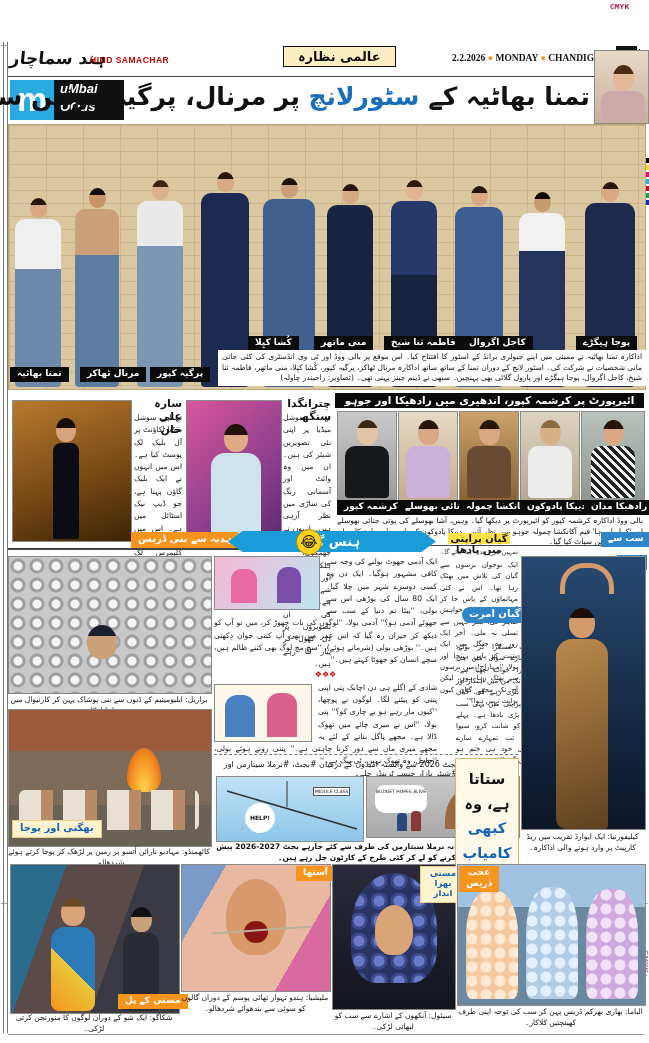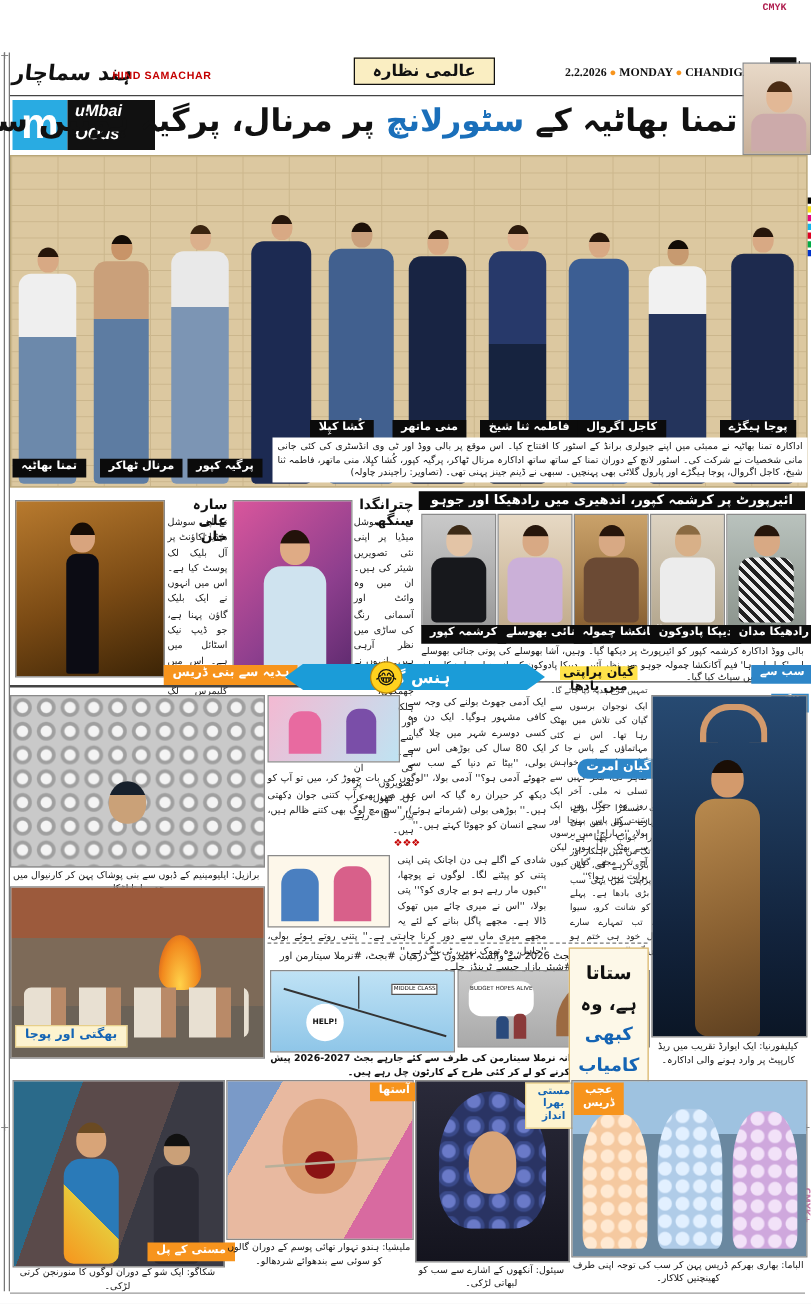--- a/index.html
+++ b/index.html
@@ -246,20 +246,21 @@
     <div class="fig thumb" style="left:78px;bottom:34px;">
         <div class="hd" style="width:30px;height:34px;background:linear-gradient(#17202c 32%,#caa178 33%);"></div>
       </div>
   </div>
   <p class="cap" style="left:8px;top:695px;width:202px;margin:0;">برازیل: ایلیومینیم کے ڈبوں سے بنی پوشاک پہن کر کارنیوال میں حصہ لیتا لڑکا۔</p>
   <div class="ph" style="left:8px;top:709px;width:202px;height:136px;background:linear-gradient(#9c5a3c 30%,#7d6a58 30% 70%,#6b6257 70%);">
     <div class="abs" style="left:118px;top:38px;width:34px;height:44px;background:radial-gradient(ellipse at 50% 90%,#ffd24a,#f28a1e 60%,#c2471a);border-radius:50% 50% 40% 40%/70% 70% 30% 30%;"></div>
     <div class="abs" style="left:10px;top:80px;width:180px;height:40px;background:repeating-linear-gradient(90deg,#e8e0d2 0 22px,#b98a68 22px 34px,transparent 34px 44px);border-radius:6px;"></div>
   </div>
   <div class="chip cream" style="left:12px;top:820px;font-size:10px;">بھگتی اور پوجا</div>
+  <p class="cap" style="left:8px;top:847px;width:202px;margin:0;">کاٹھمنڈو: مہادیو نارائن اُتسو پر زمین پر لڑھک کر پوجا کرتے ہوئے شردھالو۔</p>
 
   <section>
     <div class="abs" style="left:214px;top:556px;width:223px;height:196px;direction:rtl;">
       <div class="ph" style="position:relative;float:left;left:0;width:104px;height:52px;margin:0 6px 3px 0;background:linear-gradient(120deg,#f3b9d2,#bfe3f2);">
         <div class="abs" style="left:16px;top:12px;width:26px;height:34px;background:#e86aa0;border-radius:10px 10px 0 0;"></div>
         <div class="abs" style="left:62px;top:10px;width:24px;height:36px;background:#7a4ea8;border-radius:10px 10px 0 0;"></div>
       </div>
       <p class="bodytxt" style="position:static;margin:0;">ایک آدمی جھوٹ بولنے کی وجہ سے کافی مشہور ہوگیا۔ ایک دن وہ کسی دوسرے شہر میں چلا گیا۔ ایک 80 سال کی بوڑھی اس سے بولی، ''بیٹا تم دنیا کے سب سے جھوٹے آدمی ہو؟'' آدمی بولا، ''لوگوں کی بات چھوڑ کر، میں تو آپ کو دیکھ کر حیران رہ گیا کہ اس عمر میں بھی آپ کتنی جوان دِکھتی ہیں۔'' بوڑھی بولی (شرماتے ہوئے)، ''سچ مچ لوگ بھی کتنے ظالم ہیں، سچے انسان کو جھوٹا کہتے ہیں۔''</p>
       <div style="text-align:center;color:#c40000;font-size:8px;margin:3px 0;">❖❖❖</div>
       <div class="ph" style="position:relative;float:left;width:96px;height:56px;margin:2px 6px 0 0;background:#fdf7ea;">

